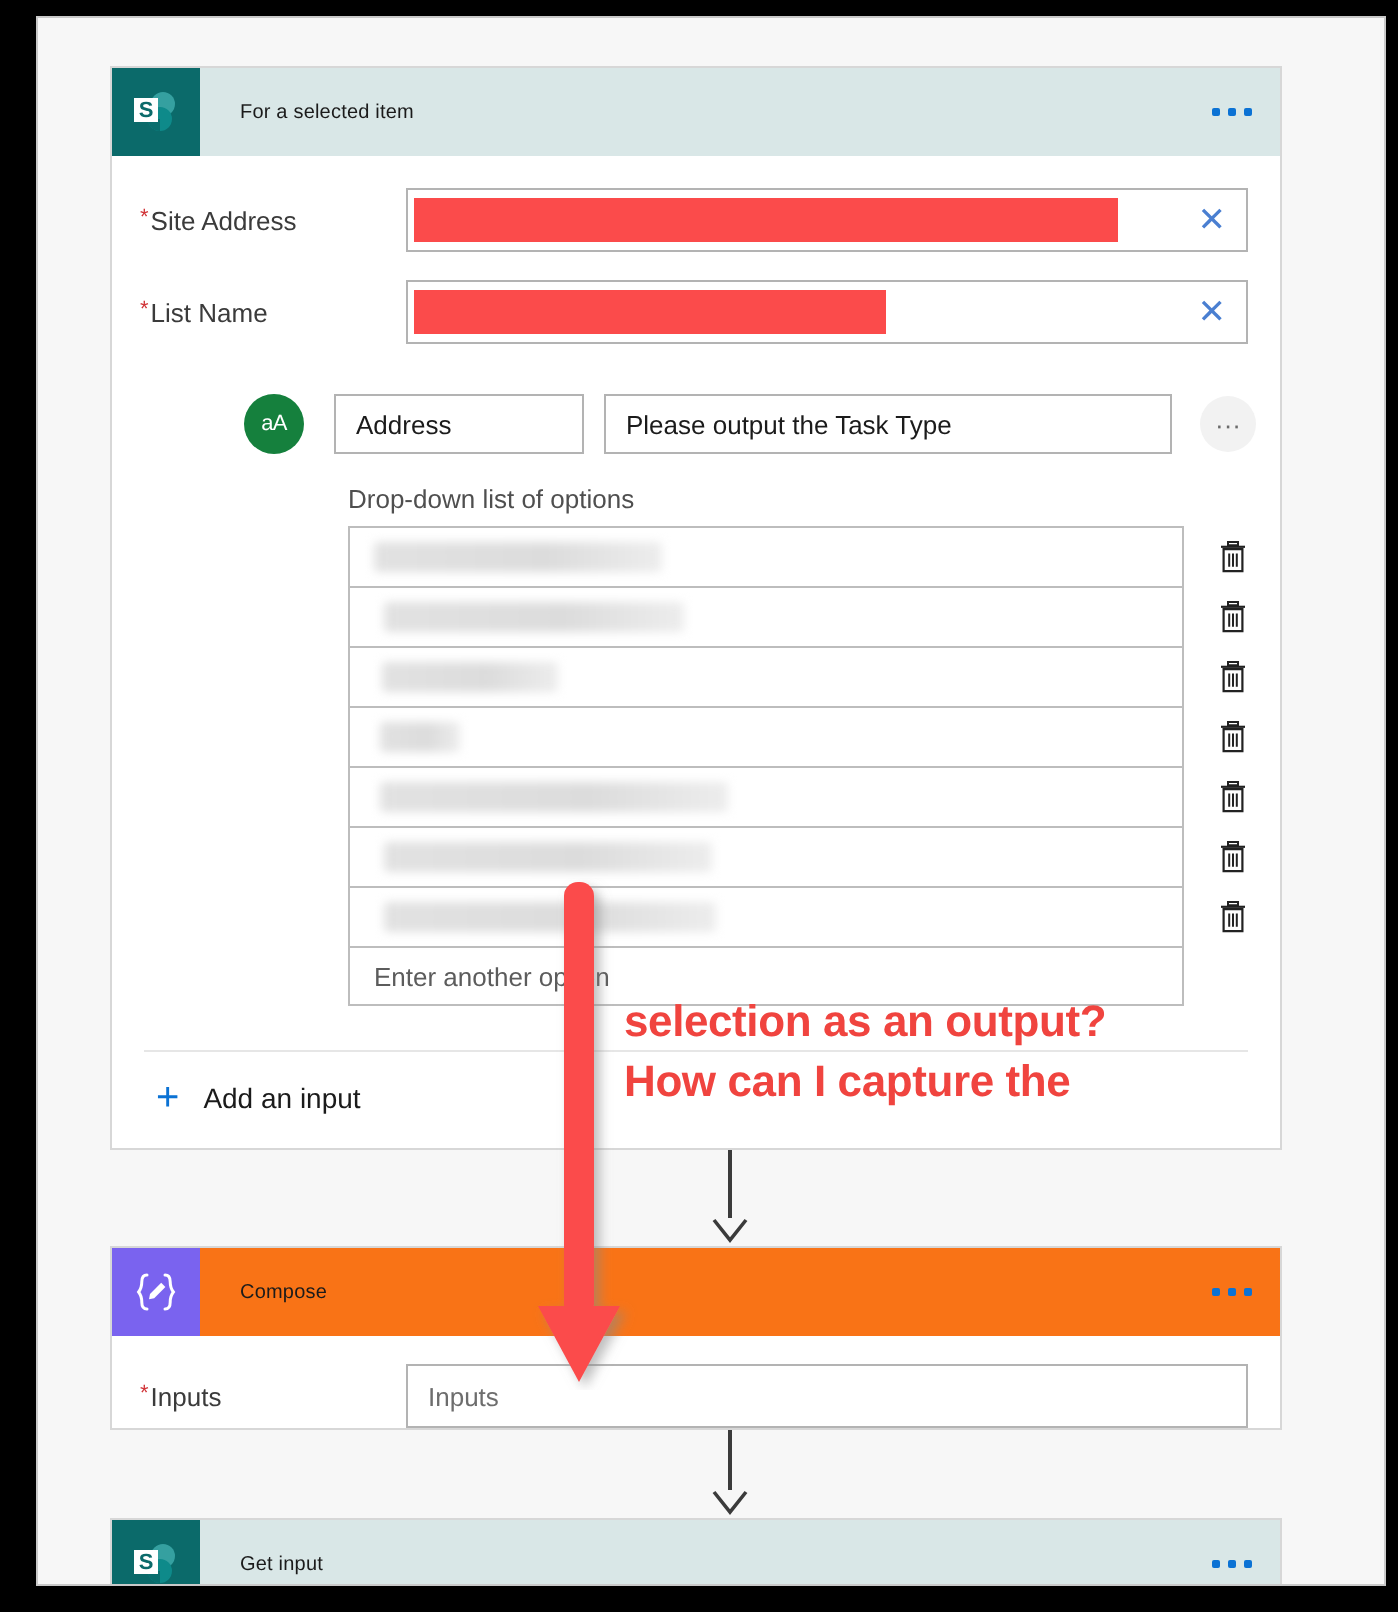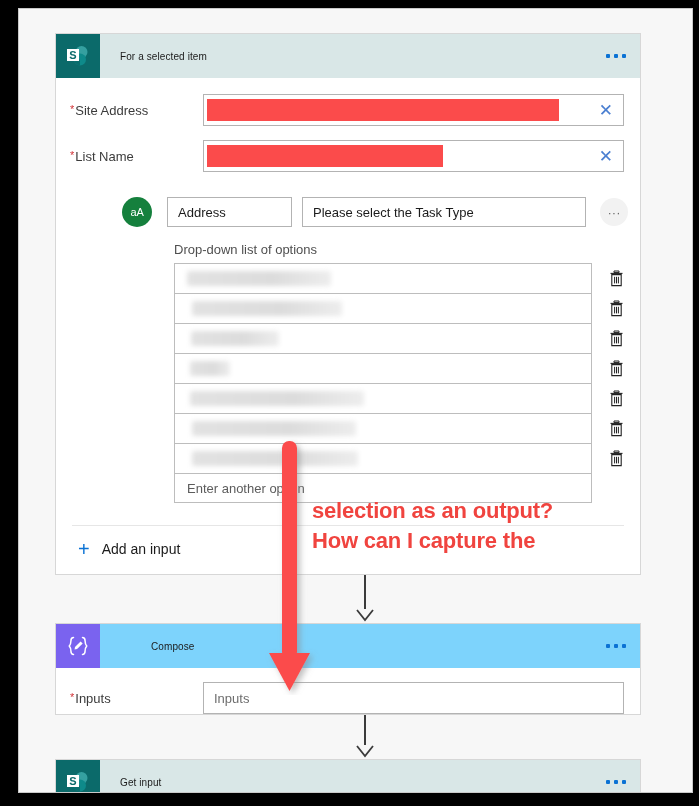--- a/index.html
+++ b/index.html
@@ -41,21 +41,21 @@
     box-sizing: border-box;
   }
   .card-header {
     position: relative;
     height: 44px;
     display: flex;
     align-items: center;
     box-sizing: border-box;
   }
   .card-header.sp { background: #d9e7e7; }
-  .card-header.compose { background: #7dd3fc; gap: 31px; }
+  .card-header.compose { background: #f97316; }
 
   .app-icon {
     width: 44px;
     height: 44px;
     flex: 0 0 44px;
     display: flex;
     align-items: center;
     justify-content: center;
     position: relative;
   }
@@ -335,21 +335,21 @@
       </div>
       <div class="field-box">
         <div class="redact" style="width:236px;"></div>
         <span class="clear-x">✕</span>
       </div>
     </div>
 
     <div class="dyn-row" style="margin-top:12px;">
       <div class="avatar">aA</div>
       <div class="dyn-name">Address</div>
-      <div class="dyn-desc">Please select the Task Type</div>
+      <div class="dyn-desc">Please output the Task Type</div>
       <div class="dyn-more">···</div>
     </div>
 
     <div class="dd-caption">Drop-down list of options</div>
 
     <div class="options-wrap">
       <div class="opt-row">
         <div class="opt-box">
           <div class="blur-bar" style="width:144px;"></div>
         </div>

